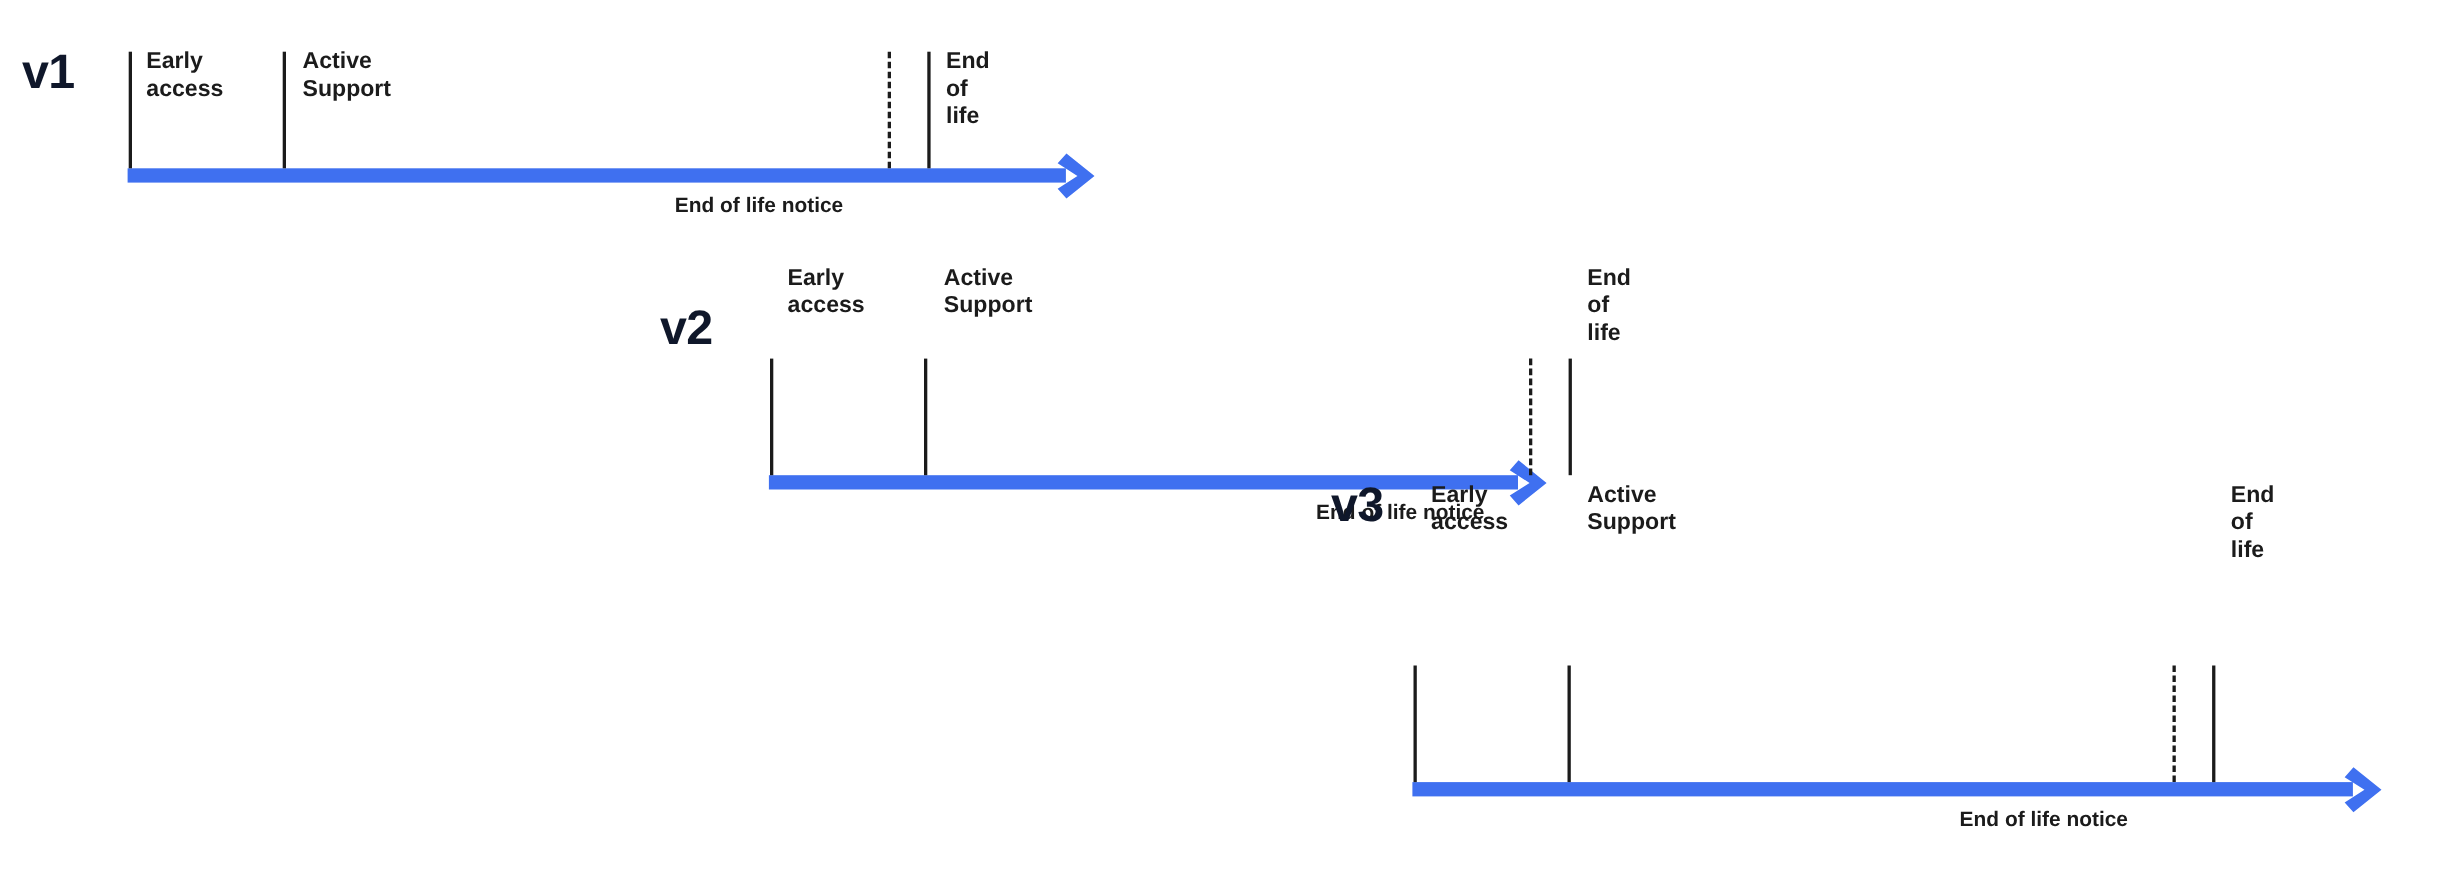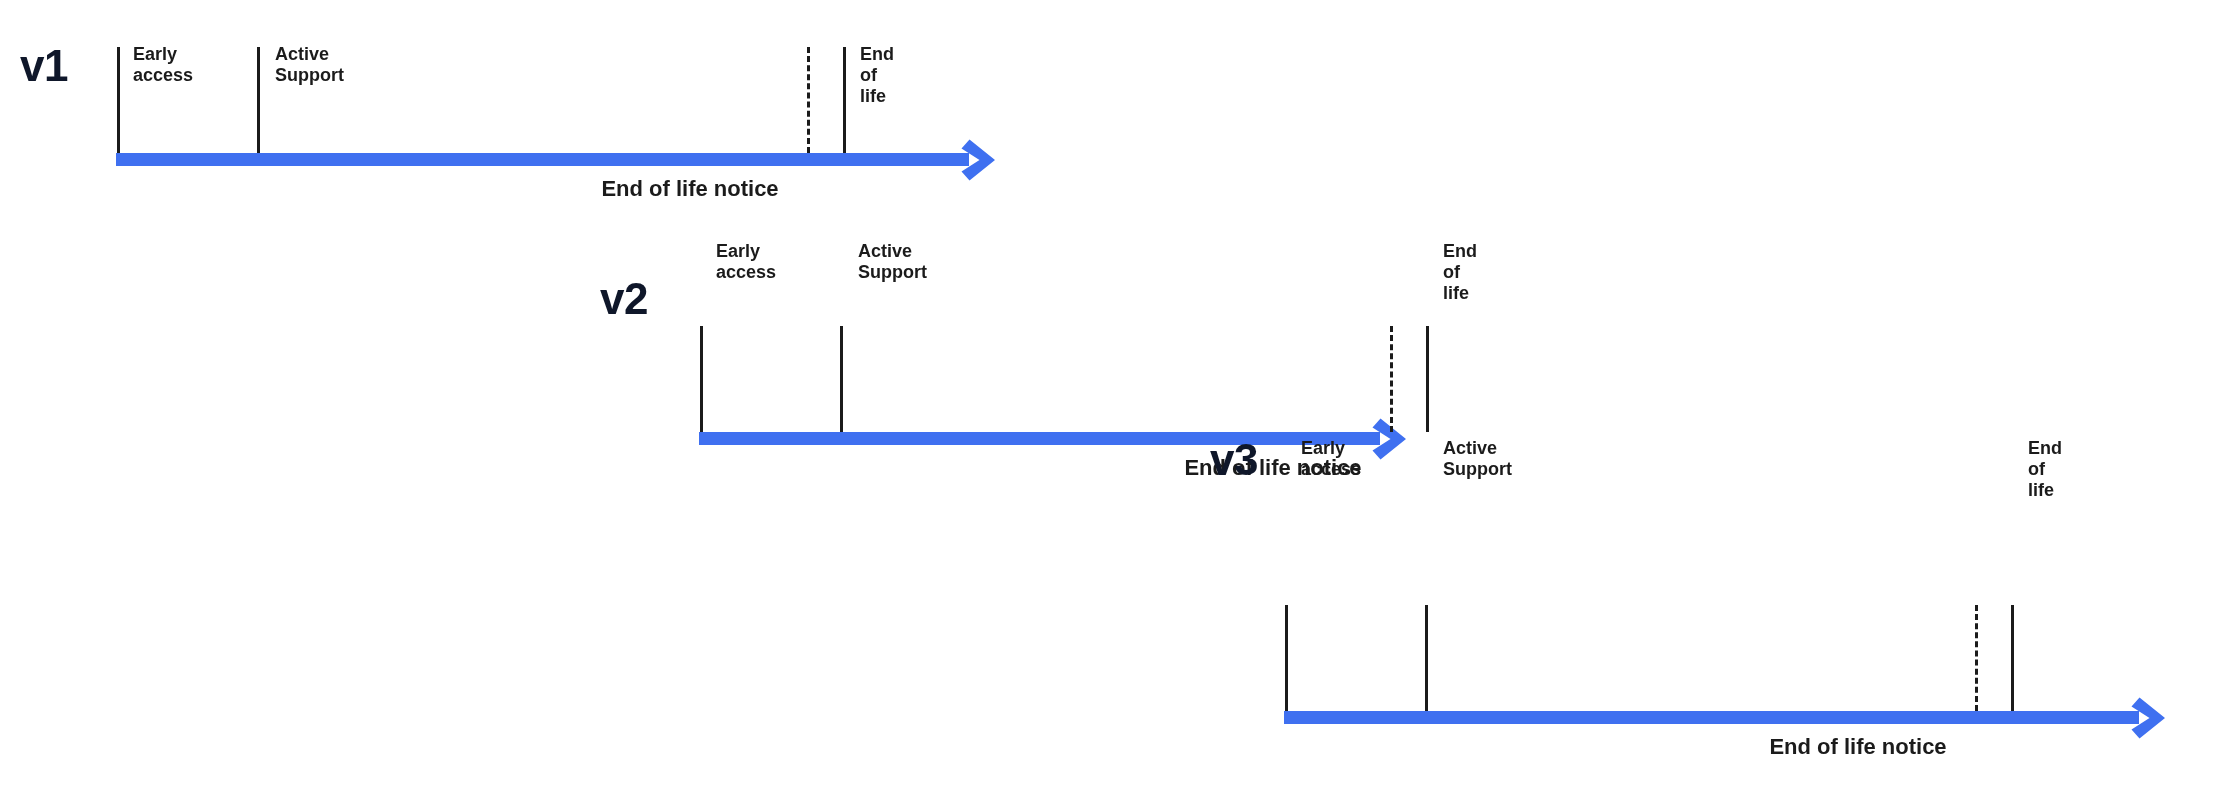--- a/index.html
+++ b/index.html
@@ -59,31 +59,31 @@
   }
   .tick.dashed {
     width: 0;
     background: none;
     border-left: 3px dashed #1b1b1b;
   }
 
   
   .phase-label {
     position: absolute;
-    font-size: 18px;
+    font-size: 21px;
     font-weight: 700;
     color: #1b1b1b;
     line-height: 1.18;
     white-space: pre-line;
   }
 
   
   .notice-label {
     position: absolute;
-    font-size: 22px;
+    font-size: 19px;
     font-weight: 700;
     color: #1b1b1b;
     line-height: 1;
     white-space: nowrap;
     text-align: center;
     transform: translateX(-50%);
   }
 </style>
 </head>
 <body>

